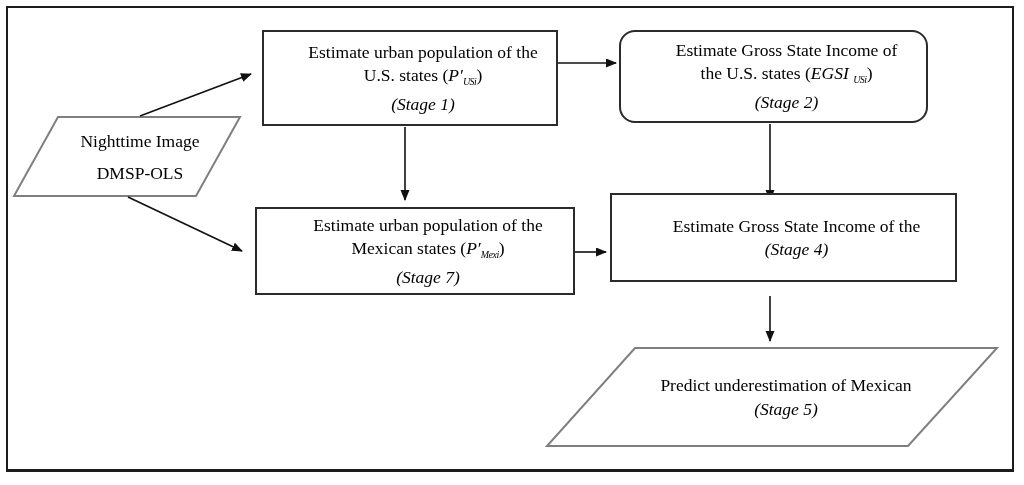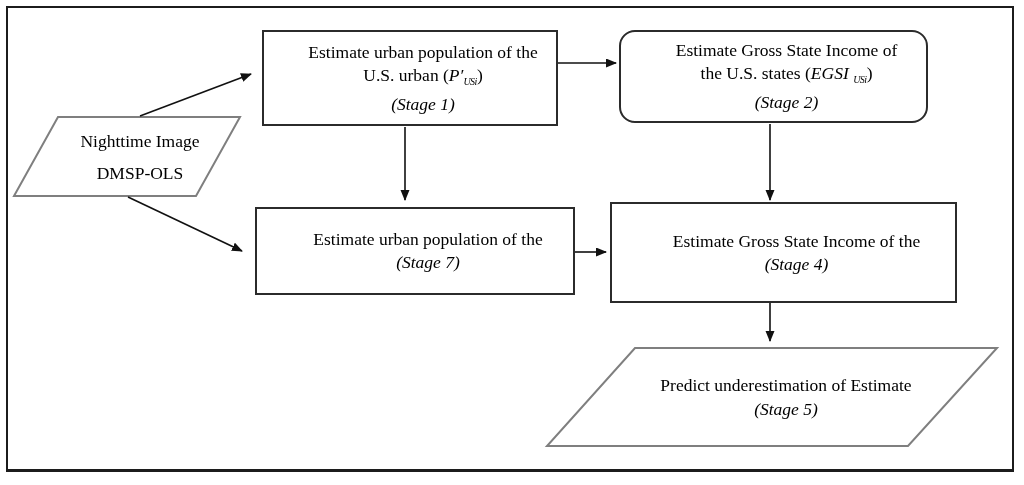--- a/index.html
+++ b/index.html
@@ -43,21 +43,21 @@
   .sub {
     font-style: italic;
     font-size: 10px;
     vertical-align: -4px;
     letter-spacing: -0.5px;
   }
   .stage { font-style: italic; }
   .b1 { left: 262px; top: 30px;  width: 296px; height: 96px; }
   .b2 { left: 619px; top: 30px;  width: 309px; height: 93px; border-radius: 16px; }
   .b3 { left: 255px; top: 207px; width: 320px; height: 88px; }
-  .b4 { left: 610px; top: 202px; width: 347px; height: 101px; }
+  .b4 { left: 610px; top: 193px; width: 347px; height: 89px; }
   .p1-text { left: 24px;  top: 120px; width: 206px; height: 74px; line-height: 32px; }
   .p5-text { left: 608px; top: 354px; width: 330px; height: 86px; line-height: 24px; }
 </style>
 </head>
 <body>
 
 <div class="canvas">
 
   <div class="outer-border"></div>
 
@@ -81,38 +81,39 @@
     <line x1="770" y1="296" x2="770" y2="341" stroke="#111111" stroke-width="1.6" marker-end="url(#ah)"></line>
   </svg>
 
   <div class="node p1-text">
     <div class="line">Nighttime Image</div>
     <div class="line">DMSP-OLS</div>
   </div>
 
   <div class="node rect-node b1">
     <div class="line">Estimate urban population of the</div>
-    <div class="line"><span>U.S. urban (</span><span class="var">P′</span><span class="sub">USi</span><span>)</span></div>
+    <div class="line"><span>U.S. states (</span><span class="var">P′</span><span class="sub">USi</span><span>)</span></div>
     <div class="line stage">(Stage 1)</div>
   </div>
 
   <div class="node rect-node b2">
     <div class="line">Estimate Gross State Income of</div>
     <div class="line"><span>the U.S. states (</span><span class="var">EGSI </span><span class="sub">USi</span><span>)</span></div>
     <div class="line stage">(Stage 2)</div>
   </div>
 
   <div class="node rect-node b3">
     <div class="line">Estimate urban population of the</div>
+    <div class="line"><span>Mexican states (</span><span class="var">P′</span><span class="sub">Mexi</span><span>)</span></div>
     <div class="line stage">(Stage 7)</div>
   </div>
 
   <div class="node rect-node b4">
     <div class="line">Estimate Gross State Income of the</div>
     <div class="line stage">(Stage 4)</div>
   </div>
 
   <div class="node p5-text">
-    <div class="line">Predict underestimation of Estimate</div>
+    <div class="line">Predict underestimation of Mexican</div>
     <div class="line stage">(Stage 5)</div>
   </div>
 
 </div>
 
 </body></html>

